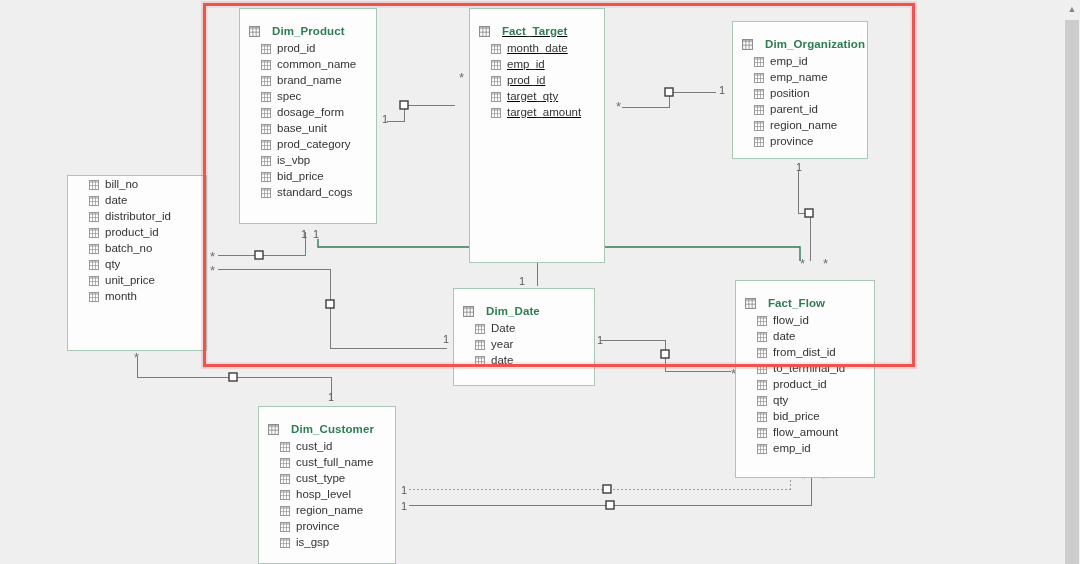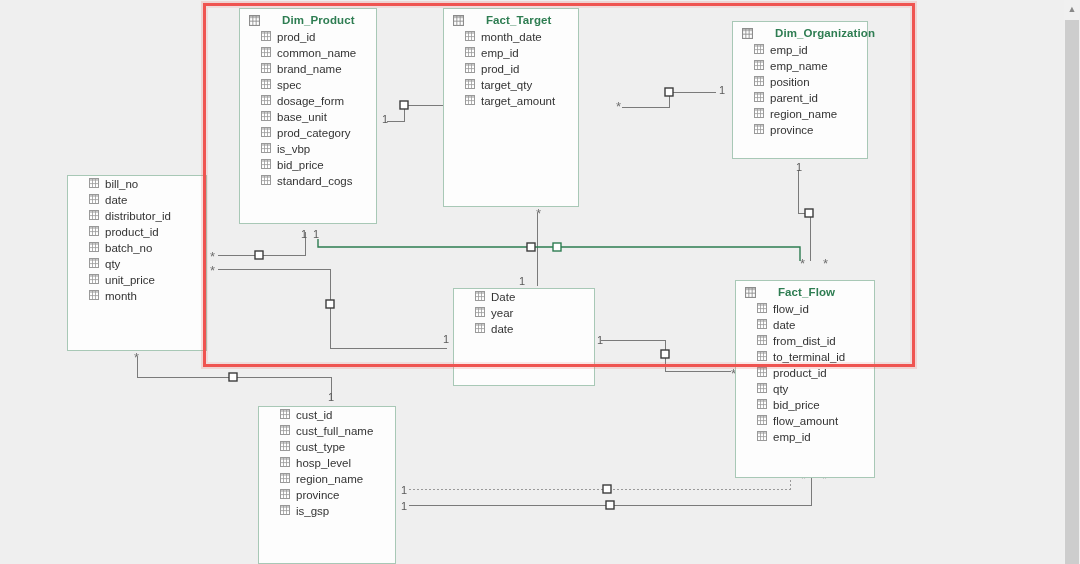--- a/index.html
+++ b/index.html
@@ -16,26 +16,26 @@
   .scroll-up{position:absolute;top:0;left:0;width:16px;height:18px;background:#f0f0f0;
              display:flex;align-items:center;justify-content:center;color:#888;font-size:9px;line-height:1;}
   .scroll-thumb{position:absolute;top:20px;left:1px;width:14px;height:544px;background:#cdcdcd;}
 
   
   .tbl{
     position:absolute;background:#fdfdfd;border:1px solid #a8c8b6;
     box-sizing:border-box;
   }
   .tbl .hdr{
-    display:flex;align-items:center;gap:22px;
-    padding:5px 8px 3px 9px;
+    display:flex;align-items:center;gap:12px;
+    padding:16px 8px 3px 9px;
     font-size:11.5px;font-weight:bold;color:#2e7d52;letter-spacing:0.1px;
   }
   .tbl .col{
-    display:flex;align-items:flex-start;gap:6px;
+    display:flex;align-items:flex-end;gap:6px;
     padding:2px 8px 2px 21px;
     font-size:11.5px;color:#333333;
   }
   .gicon{display:inline-block;flex:0 0 auto;}
 
   
   .lines{position:absolute;left:0;top:0;width:1080px;height:564px;pointer-events:none;}
 
   
   .card{position:absolute;font-size:11px;color:#5a5a5a;line-height:1;}
@@ -227,21 +227,21 @@
           <rect x="0.5" y="0.5" width="9" height="9" fill="#ffffff" stroke="#9a9a9a" stroke-width="1"></rect>
           <rect x="0.5" y="0.5" width="9" height="2.4" fill="#9a9a9a" opacity="0.55"></rect>
           <line x1="0.5" y1="5.6" x2="9.5" y2="5.6" stroke="#9a9a9a" stroke-width="0.8"></line>
           <line x1="3.5" y1="0.5" x2="3.5" y2="9.5" stroke="#9a9a9a" stroke-width="0.8"></line>
           <line x1="6.5" y1="0.5" x2="6.5" y2="9.5" stroke="#9a9a9a" stroke-width="0.8"></line>
         </svg>
         <span>standard_cogs</span>
       </div>
     </div>
 
-  <div class="tbl" id="tbl-fact_target" style="left:443px;top:8px;width:136px;height:199px;">
+  <div class="tbl" id="tbl-fact_target" style="left:469px;top:8px;width:136px;height:255px;text-decoration:underline;">
       <div class="hdr">
         <svg class="gicon" width="11" height="11" viewBox="0 0 10 10">
           <rect x="0.5" y="0.5" width="9" height="9" fill="#ffffff" stroke="#8d8d8d" stroke-width="1"></rect>
           <rect x="0.5" y="0.5" width="9" height="2.4" fill="#8d8d8d" opacity="0.55"></rect>
           <line x1="0.5" y1="5.6" x2="9.5" y2="5.6" stroke="#8d8d8d" stroke-width="0.8"></line>
           <line x1="3.5" y1="0.5" x2="3.5" y2="9.5" stroke="#8d8d8d" stroke-width="0.8"></line>
           <line x1="6.5" y1="0.5" x2="6.5" y2="9.5" stroke="#8d8d8d" stroke-width="0.8"></line>
         </svg>
         <span>Fact_Target</span>
       </div>
@@ -447,20 +447,30 @@
           <rect x="0.5" y="0.5" width="9" height="2.4" fill="#9a9a9a" opacity="0.55"></rect>
           <line x1="0.5" y1="5.6" x2="9.5" y2="5.6" stroke="#9a9a9a" stroke-width="0.8"></line>
           <line x1="3.5" y1="0.5" x2="3.5" y2="9.5" stroke="#9a9a9a" stroke-width="0.8"></line>
           <line x1="6.5" y1="0.5" x2="6.5" y2="9.5" stroke="#9a9a9a" stroke-width="0.8"></line>
         </svg>
         <span>month</span>
       </div>
     </div>
 
   <div class="tbl" id="tbl-dim_date" style="left:453px;top:288px;width:142px;height:98px;">
+      <div class="hdr">
+        <svg class="gicon" width="11" height="11" viewBox="0 0 10 10">
+          <rect x="0.5" y="0.5" width="9" height="9" fill="#ffffff" stroke="#8d8d8d" stroke-width="1"></rect>
+          <rect x="0.5" y="0.5" width="9" height="2.4" fill="#8d8d8d" opacity="0.55"></rect>
+          <line x1="0.5" y1="5.6" x2="9.5" y2="5.6" stroke="#8d8d8d" stroke-width="0.8"></line>
+          <line x1="3.5" y1="0.5" x2="3.5" y2="9.5" stroke="#8d8d8d" stroke-width="0.8"></line>
+          <line x1="6.5" y1="0.5" x2="6.5" y2="9.5" stroke="#8d8d8d" stroke-width="0.8"></line>
+        </svg>
+        <span>Dim_Date</span>
+      </div>
       <div class="col">
         <svg class="gicon" width="10" height="10" viewBox="0 0 10 10">
           <rect x="0.5" y="0.5" width="9" height="9" fill="#ffffff" stroke="#9a9a9a" stroke-width="1"></rect>
           <rect x="0.5" y="0.5" width="9" height="2.4" fill="#9a9a9a" opacity="0.55"></rect>
           <line x1="0.5" y1="5.6" x2="9.5" y2="5.6" stroke="#9a9a9a" stroke-width="0.8"></line>
           <line x1="3.5" y1="0.5" x2="3.5" y2="9.5" stroke="#9a9a9a" stroke-width="0.8"></line>
           <line x1="6.5" y1="0.5" x2="6.5" y2="9.5" stroke="#9a9a9a" stroke-width="0.8"></line>
         </svg>
         <span>Date</span>
       </div>
@@ -583,20 +593,30 @@
           <rect x="0.5" y="0.5" width="9" height="2.4" fill="#9a9a9a" opacity="0.55"></rect>
           <line x1="0.5" y1="5.6" x2="9.5" y2="5.6" stroke="#9a9a9a" stroke-width="0.8"></line>
           <line x1="3.5" y1="0.5" x2="3.5" y2="9.5" stroke="#9a9a9a" stroke-width="0.8"></line>
           <line x1="6.5" y1="0.5" x2="6.5" y2="9.5" stroke="#9a9a9a" stroke-width="0.8"></line>
         </svg>
         <span>emp_id</span>
       </div>
     </div>
 
   <div class="tbl" id="tbl-dim_customer" style="left:258px;top:406px;width:138px;height:158px;">
+      <div class="hdr">
+        <svg class="gicon" width="11" height="11" viewBox="0 0 10 10">
+          <rect x="0.5" y="0.5" width="9" height="9" fill="#ffffff" stroke="#8d8d8d" stroke-width="1"></rect>
+          <rect x="0.5" y="0.5" width="9" height="2.4" fill="#8d8d8d" opacity="0.55"></rect>
+          <line x1="0.5" y1="5.6" x2="9.5" y2="5.6" stroke="#8d8d8d" stroke-width="0.8"></line>
+          <line x1="3.5" y1="0.5" x2="3.5" y2="9.5" stroke="#8d8d8d" stroke-width="0.8"></line>
+          <line x1="6.5" y1="0.5" x2="6.5" y2="9.5" stroke="#8d8d8d" stroke-width="0.8"></line>
+        </svg>
+        <span>Dim_Customer</span>
+      </div>
       <div class="col">
         <svg class="gicon" width="10" height="10" viewBox="0 0 10 10">
           <rect x="0.5" y="0.5" width="9" height="9" fill="#ffffff" stroke="#9a9a9a" stroke-width="1"></rect>
           <rect x="0.5" y="0.5" width="9" height="2.4" fill="#9a9a9a" opacity="0.55"></rect>
           <line x1="0.5" y1="5.6" x2="9.5" y2="5.6" stroke="#9a9a9a" stroke-width="0.8"></line>
           <line x1="3.5" y1="0.5" x2="3.5" y2="9.5" stroke="#9a9a9a" stroke-width="0.8"></line>
           <line x1="6.5" y1="0.5" x2="6.5" y2="9.5" stroke="#9a9a9a" stroke-width="0.8"></line>
         </svg>
         <span>cust_id</span>
       </div>

